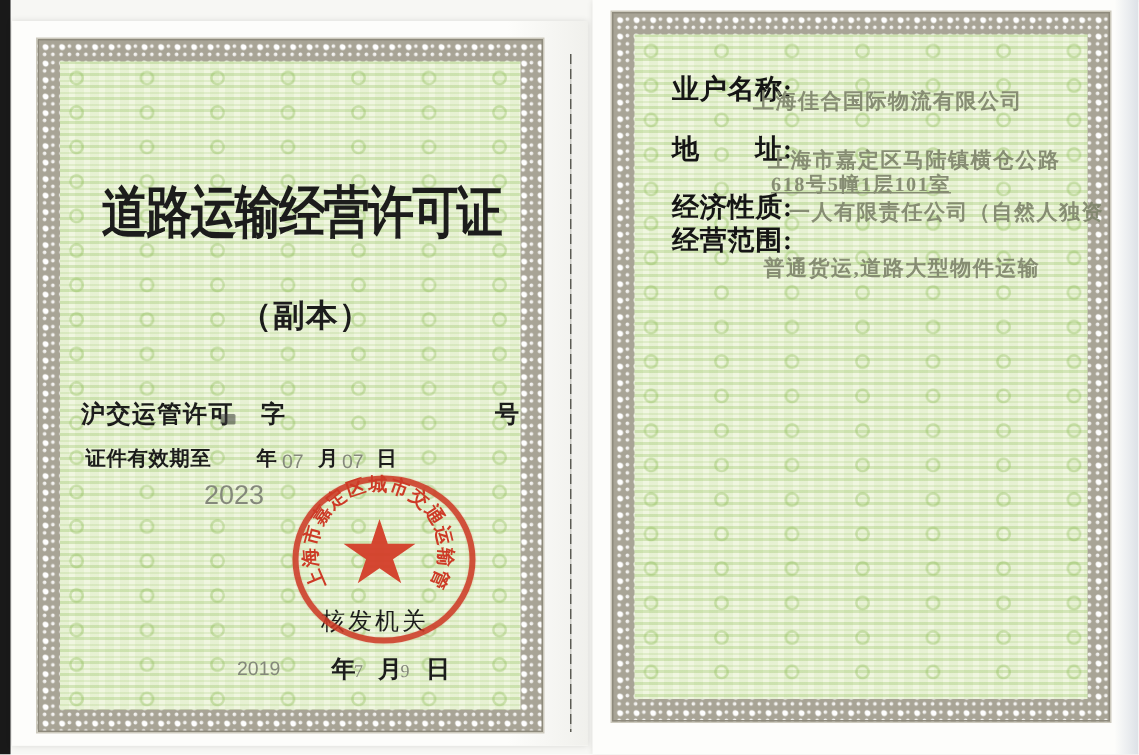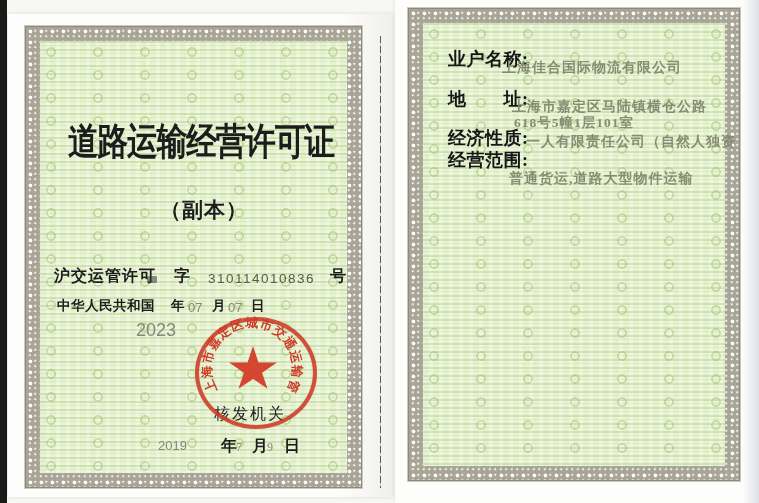--- a/index.html
+++ b/index.html
@@ -85,24 +85,23 @@
     </div>
 
 
     <div class="abs blk doc-title" style="left:54px;top:103px;width:278px;text-align:center;">道路运输经营许可证</div>
 
     <div class="abs blk b16" style="left:46px;top:252px;">沪交运管许可</div>
 
     <div class="abs blk subtitle" style="left:106px;top:182px;width:180px;text-align:center;">（副本）</div>
     <div class="abs smudge" style="left:139px;top:262px;"></div>
     <div class="abs blk b16" style="left:166px;top:252px;">字</div>
-    <div class="abs stamp" style="left:200px;top:257px;font-size:13.5px;letter-spacing:1.5px;">310114010836</div>
     <div class="abs blk b16" style="left:322px;top:252px;">号</div>
 
-    <div class="abs blk b14" style="left:49px;top:283px;">中华人民共和国</div>
+    <div class="abs blk b14" style="left:49px;top:283px;">证件有效期至</div>
     <div class="abs stamp faint" style="left:128px;top:286px;font-size:18px;margin-top:20px;">2023</div>
     <div class="abs blk b14" style="left:163px;top:283px;">年</div>
     <div class="abs stamp faint" style="left:180px;top:286px;font-size:13px;">07</div>
     <div class="abs blk b14" style="left:204px;top:283px;">月</div>
     <div class="abs stamp faint" style="left:220px;top:286px;font-size:13px;">07</div>
     <div class="abs blk b14" style="left:243px;top:283px;">日</div>
 
     <div class="abs blk" style="left:206px;top:390px;font-size:16px;font-weight:normal;letter-spacing:2px;">核发机关</div>
 
     <div class="abs faint" style="left:150px;top:424px;font-size:13px;font-family:'Liberation Sans','DejaVu Sans',sans-serif;">2019</div>
@@ -130,21 +129,21 @@
   <div class="abs paper paper-right">
     <div class="abs frame" style="left:13px;top:8px;width:332px;height:473px;">
       <div class="security"></div>
     </div>
 
     <div class="abs label18" style="left:53px;top:47px;">业户名称:</div>
     <div class="abs label18" style="left:53px;top:87px;">地　　址:</div>
 
     <div class="abs value" style="left:107px;top:59px;font-size:14px;">上海佳合国际物流有限公司</div>
     <div class="abs value" style="left:117px;top:98px;font-size:14px;">上海市嘉定区马陆镇横仓公路</div>
-    <div class="abs value" style="left:119px;top:114px;font-size:13.5px;">618号5幢1层101室</div>
+    <div class="abs value" style="left:119px;top:114px;font-size:13.5px;text-decoration:underline;">618号5幢1层101室</div>
 
     <div class="abs label18" style="left:53px;top:126px;">经济性质:</div>
     <div class="abs value" style="left:131px;top:133px;font-size:14px;">一人有限责任公司（自然人独资</div>
     <div class="abs value" style="left:108px;top:150px;font-size:14px;">）</div>
 
     <div class="abs label18" style="left:53px;top:148px;">经营范围:</div>
     <div class="abs value" style="left:114px;top:170px;font-size:14px;">普通货运,道路大型物件运输</div>
   </div>
 
   <div class="abs right-shadow"></div>

